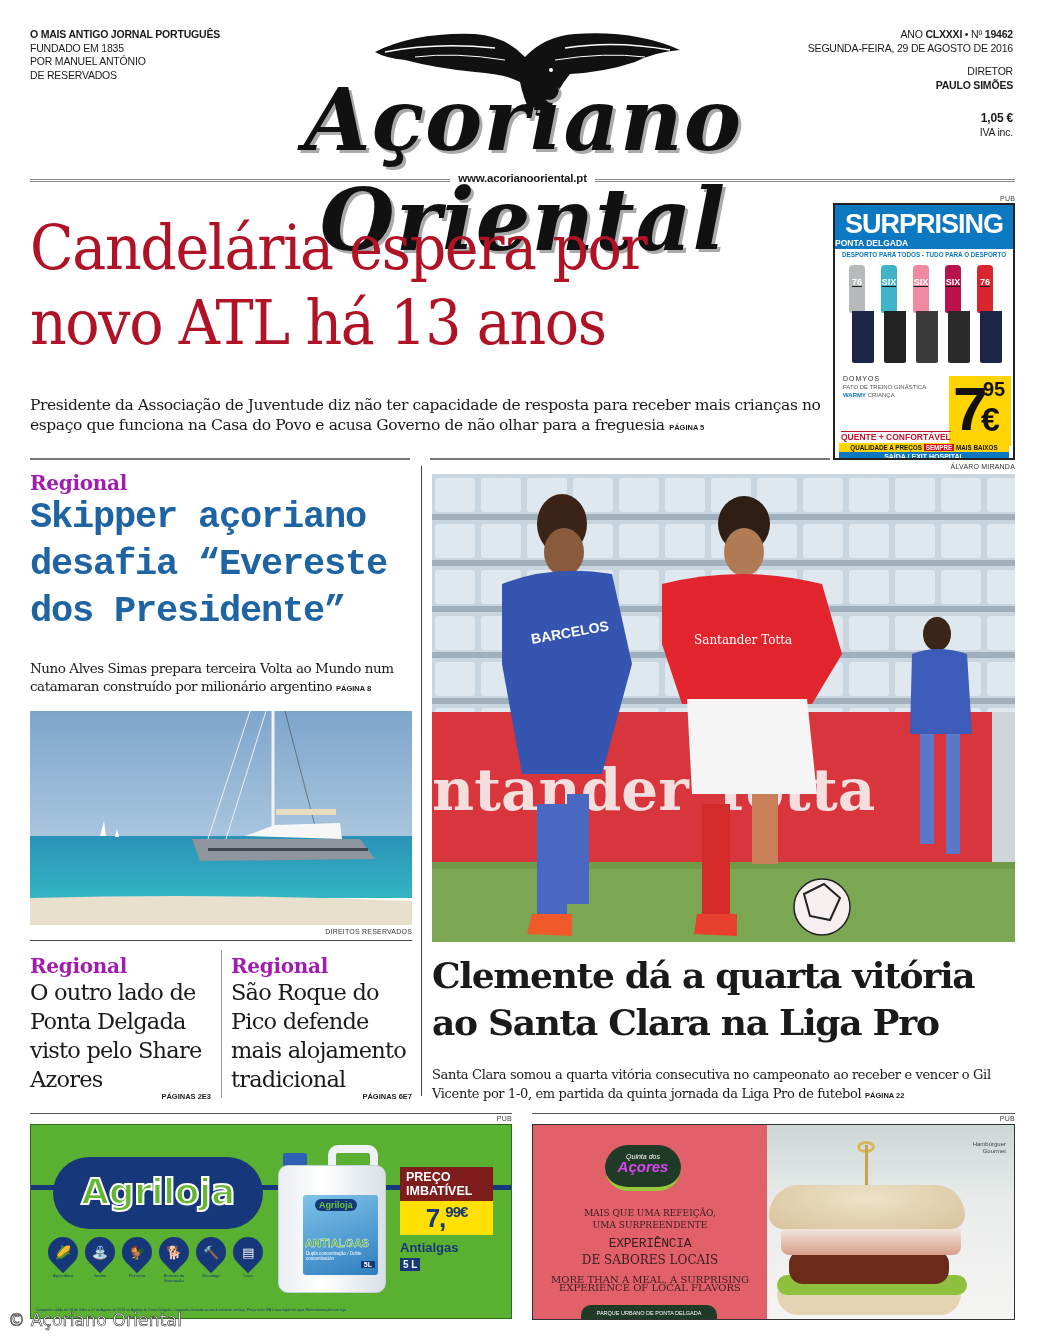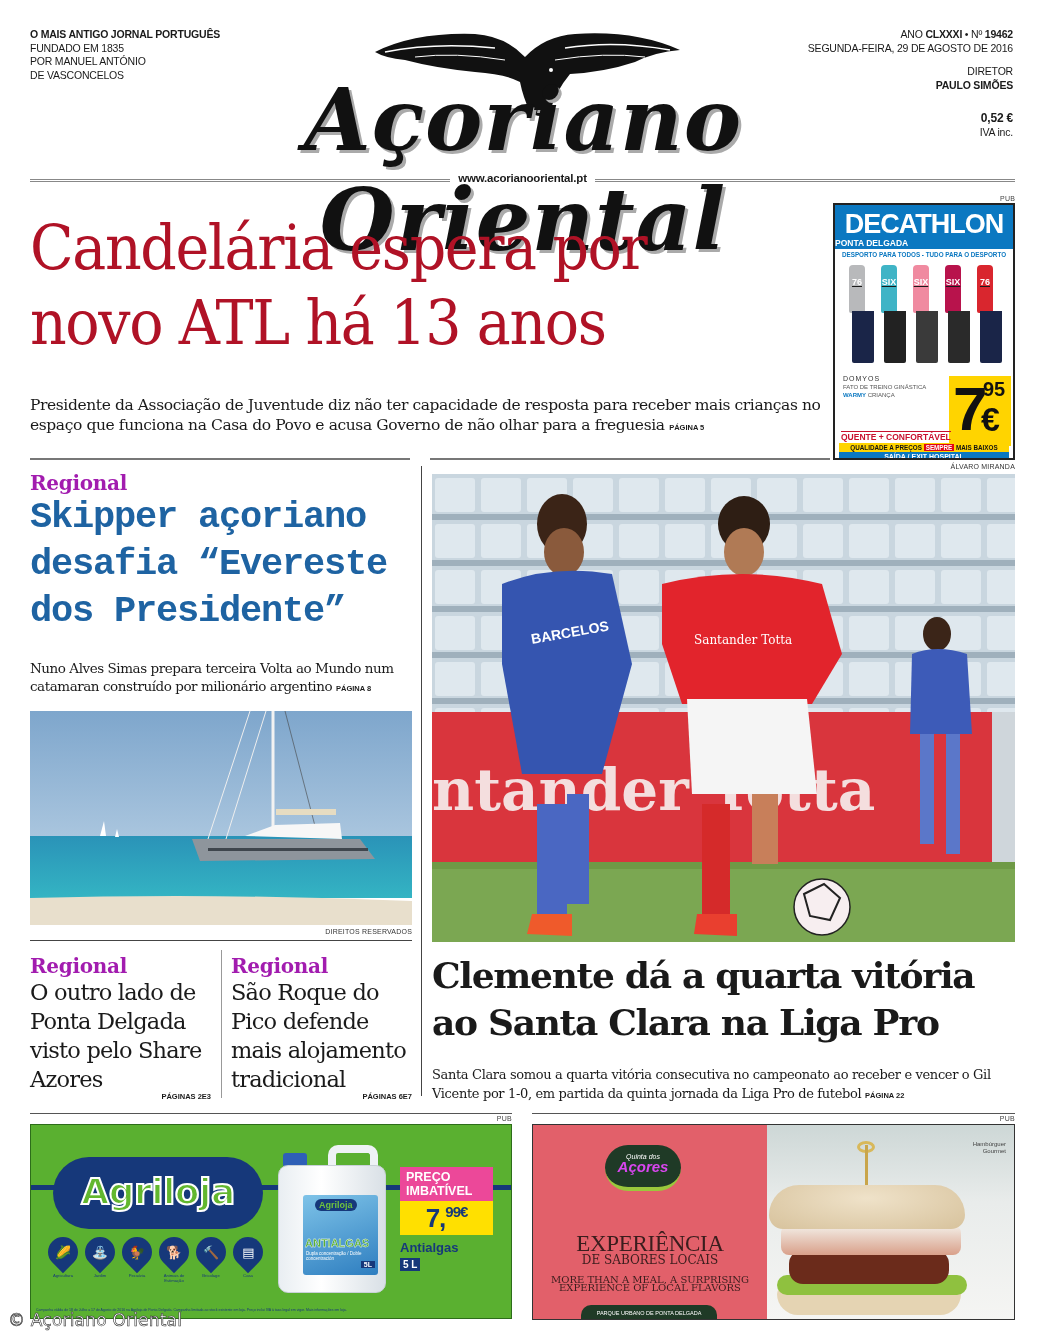--- a/index.html
+++ b/index.html
@@ -94,57 +94,57 @@
   .agri-jug { position: absolute; left: 247px; top: 18px; width: 110px; height: 150px; }
   .jug-body { position: absolute; left: 0; top: 22px; width: 108px; height: 128px; background: linear-gradient(90deg, #e9eef2, #ffffff 40%, #d9e0e6); border-radius: 10px; border: 1px solid #c9d1d8; }
   .jug-cap { position: absolute; left: 5px; top: 10px; width: 24px; height: 14px; background: #2e5fb6; border-radius: 3px; }
   .jug-handle { position: absolute; left: 50px; top: 2px; width: 50px; height: 30px; border: 8px solid #eef2f5; border-bottom: none; border-radius: 10px 10px 0 0; }
   .jug-label { position: absolute; left: 25px; top: 52px; width: 75px; height: 80px; background: linear-gradient(160deg, #7ec3e8, #2e7ec0); border-radius: 3px; }
   .jug-label .brand { position: absolute; left: 12px; top: 4px; background: #16387a; color: #6ec23e; font-size: 9px; font-weight: bold; padding: 1px 4px; border-radius: 6px; }
   .jug-label .name { position: absolute; left: 2px; top: 42px; color: #5ab030; font-size: 11px; font-weight: bold; -webkit-text-stroke: 0.3px #fff; }
   .jug-label .desc { position: absolute; left: 3px; top: 56px; color: #fff; font-size: 4.5px; line-height: 5px; }
   .jug-label .vol { position: absolute; right: 3px; top: 66px; background: #16387a; color: #fff; font-size: 7px; font-weight: bold; padding: 0 3px; }
   .agri-price { position: absolute; left: 369px; top: 42px; width: 93px; }
-  .agri-price .red { background: #ec4899; color: #fff; font-weight: bold; font-size: 12.5px; line-height: 14px; padding: 3px 6px; }
+  .agri-price .red { background: #7f1d1d; color: #fff; font-weight: bold; font-size: 12.5px; line-height: 14px; padding: 3px 6px; }
   .agri-price .yel { background: #ffe000; color: #16387a; font-weight: bold; font-size: 26px; line-height: 34px; text-align: center; letter-spacing: -1px; }
   .agri-price .yel .sup { font-size: 15px; vertical-align: top; line-height: 22px; }
   .agri-prod { position: absolute; left: 369px; top: 115px; font-size: 13px; font-weight: bold; color: #16387a; }
   .agri-vol { position: absolute; left: 369px; top: 133px; background: #16387a; color: #fff; font-size: 10px; font-weight: bold; padding: 0 3px; line-height: 13px; }
   .agri-fine { position: absolute; left: 5px; top: 183px; font-size: 3.5px; color: #16387a; white-space: nowrap; }
 
   .watermark { left: 8px; top: 1310px; font-family: "DejaVu Sans", sans-serif; font-size: 17px; color: #fff; -webkit-text-stroke: 0.6px #333; letter-spacing: 0.2px; }
 
   .quinta { left: 532px; top: 1124px; width: 483px; height: 196px; border: 1px solid #333; overflow: hidden; display: flex; }
   .q-left { width: 234px; height: 100%; background: #e2606a; position: relative; text-align: center; }
   .q-logo { position: absolute; left: 72px; top: 20px; width: 76px; height: 46px; background: #1f3a26; border-radius: 40px; border-bottom: 4px solid #9ac83c; }
   .q-logo .t1 { color: #fff; font-size: 7px; font-style: italic; padding-top: 8px; }
   .q-logo .t2 { color: #d946ef; font-size: 15px; font-weight: bold; font-style: italic; line-height: 14px; }
   .q-l1 { position: absolute; left: 0; width: 100%; top: 82px; font-family: "DejaVu Serif", serif; font-size: 9px; color: #3a1d1d; line-height: 12px; }
-  .q-l2 { position: absolute; left: 0; width: 100%; top: 109px; font-family: Liberation Serif, serif; font-size: 23px; color: #3a1d1d; line-height: 20px; letter-spacing: -0.3px; }
+  .q-l2 { position: absolute; left: 0; width: 100%; top: 109px; font-family: Liberation Mono, monospace; font-size: 13px; color: #3a1d1d; line-height: 20px; letter-spacing: -0.3px; }
   .q-l3 { position: absolute; left: 0; width: 100%; top: 128px; font-family: "DejaVu Serif", serif; font-size: 12px; color: #3a1d1d; line-height: 15px; }
   .q-l4 { position: absolute; left: 0; width: 100%; top: 151px; font-family: "DejaVu Serif", serif; font-size: 10px; color: #3a1d1d; line-height: 8px; }
   .q-foot { position: absolute; left: 48px; top: 180px; width: 136px; height: 18px; background: #1f3a26; border-radius: 10px 10px 0 0; color: #fff; font-size: 5.5px; line-height: 17px; }
   .q-right { flex: 1; position: relative; background: linear-gradient(180deg, #cdd7d6 0%, #e9eceb 40%, #f5f5f3 100%); }
   .q-hamb { position: absolute; right: 8px; top: 16px; font-size: 6px; color: #444; text-align: right; line-height: 7px; }
   .bun-top { position: absolute; left: 2px; top: 60px; width: 196px; height: 44px; background: radial-gradient(ellipse at 50% 30%, #efe2c9, #d7c29c); border-radius: 30px 30px 14px 14px; }
   .filling { position: absolute; left: 14px; top: 100px; width: 180px; height: 30px; background: linear-gradient(180deg, #f3efe8, #d9a08a); border-radius: 8px; }
   .patty { position: absolute; left: 22px; top: 125px; width: 160px; height: 34px; background: #6b2b1b; border-radius: 14px; }
   .lettuce { position: absolute; left: 10px; top: 150px; width: 190px; height: 20px; background: #8fc13f; border-radius: 10px; }
   .bun-bot { position: absolute; left: 10px; top: 162px; width: 184px; height: 28px; background: #e5d4b3; border-radius: 8px 8px 24px 24px; }
   .pick { position: absolute; left: 98px; top: 20px; width: 3px; height: 45px; background: #c9a54a; }
   .pick-top { position: absolute; left: 90px; top: 16px; width: 18px; height: 12px; border: 3px solid #d8b85a; border-radius: 50%; }
 </style>
 </head>
 <body>
 
 <div class="abs mast-left">
   <div class="b">O MAIS ANTIGO JORNAL PORTUGUÊS</div>
   <div>FUNDADO EM 1835</div>
   <div>POR MANUEL ANTÓNIO</div>
-  <div>DE VASCONCELOS</div>
+  <div>DE RESERVADOS</div>
 </div>
 
 <svg class="abs eagle" viewBox="0 0 340 110">
   <path d="M20 40 Q60 20 120 22 Q150 24 170 45 Q190 24 220 22 Q280 18 325 38 Q300 40 280 50 Q250 60 215 62 Q200 80 195 100 Q185 108 175 100 Q168 85 165 70 Q150 62 120 60 Q80 56 50 48 Q30 46 20 40 Z" fill="#111"></path>
   <path d="M30 40 Q80 30 140 36" stroke="#fff" stroke-width="1.5" fill="none"></path>
   <path d="M210 36 Q260 28 315 38" stroke="#fff" stroke-width="1.5" fill="none"></path>
   <path d="M60 45 Q100 40 150 48 M200 48 Q250 40 290 45" stroke="#fff" stroke-width="1" fill="none"></path>
   <circle cx="196" cy="58" r="2" fill="#fff"></circle>
 </svg>
 
@@ -158,21 +158,21 @@
     <span class="b">CLXXXI</span>
     <span>•</span>
     <span>Nº</span>
     <span class="b">19462</span>
   </div>
   <div>SEGUNDA-FEIRA, 29 DE AGOSTO DE 2016</div>
   <div style="height:10px"></div>
   <div>DIRETOR</div>
   <div class="b">PAULO SIMÕES</div>
   <div style="height:20px"></div>
-  <div class="b" style="font-size:12px">0,52 €</div>
+  <div class="b" style="font-size:12px">1,05 €</div>
   <div>IVA inc.</div>
 </div>
 
 <div class="abs url-rule">
   <div class="line" style="left:0; width:420px;"></div>
   <div class="line" style="left:565px; width:420px;"></div>
   <span class="url-text">www.acorianooriental.pt</span>
 </div>
 
 <div class="abs lead-h">
@@ -180,21 +180,21 @@
   <div>novo ATL há 13 anos</div>
 </div>
 <div class="abs lead-sub">
   <span>Presidente da Associação de Juventude diz não ter capacidade de resposta para receber mais crianças no espaço que funciona na Casa do Povo e acusa Governo de não olhar para a freguesia</span>
   <span class="pg">PÁGINA 5</span>
 </div>
 
 <div class="abs pub" style="left:1000px; top:195px;">PUB</div>
 <div class="abs dec">
   <div class="dec-top">
-    <div class="dec-logo">DECATHLON</div>
+    <div class="dec-logo">SURPRISING</div>
     <div class="dec-city">PONTA DELGADA</div>
   </div>
   <div class="dec-tag">DESPORTO PARA TODOS - TUDO PARA O DESPORTO</div>
   <div class="dec-clothes">
     <div class="tee" style="left:14px; background:#b8b9bb;">
         <span>76</span>
       </div>
     <div class="pants" style="left:17px;"></div>
     <div class="tee" style="left:46px; background:#3fb4c6;">
         <span>SIX</span>
@@ -406,20 +406,24 @@
   <div class="agri-vol">5 L</div>
   <div class="agri-fine">Campanha válida de 18 de Julho a 17 de Agosto de 2016 na Agriloja de Ponta Delgada. Campanha limitada ao stock existente em loja. Preço inclui IVA à taxa legal em vigor. Mais informações em loja.</div>
 </div>
 
 <div class="abs quinta">
   <div class="q-left">
     <div class="q-logo">
       <div class="t1">Quinta dos</div>
       <div class="t2">Açores</div>
     </div>
+    <div class="q-l1">
+      <div>MAIS QUE UMA REFEIÇÃO,</div>
+      <div>UMA SURPREENDENTE</div>
+    </div>
     <div class="q-l2">EXPERIÊNCIA</div>
     <div class="q-l3">DE SABORES LOCAIS</div>
     <div class="q-l4">
       <div>MORE THAN A MEAL, A SURPRISING</div>
       <div>EXPERIENCE OF LOCAL FLAVORS</div>
     </div>
     <div class="q-foot">PARQUE URBANO DE PONTA DELGADA</div>
   </div>
   <div class="q-right">
     <div class="q-hamb">

